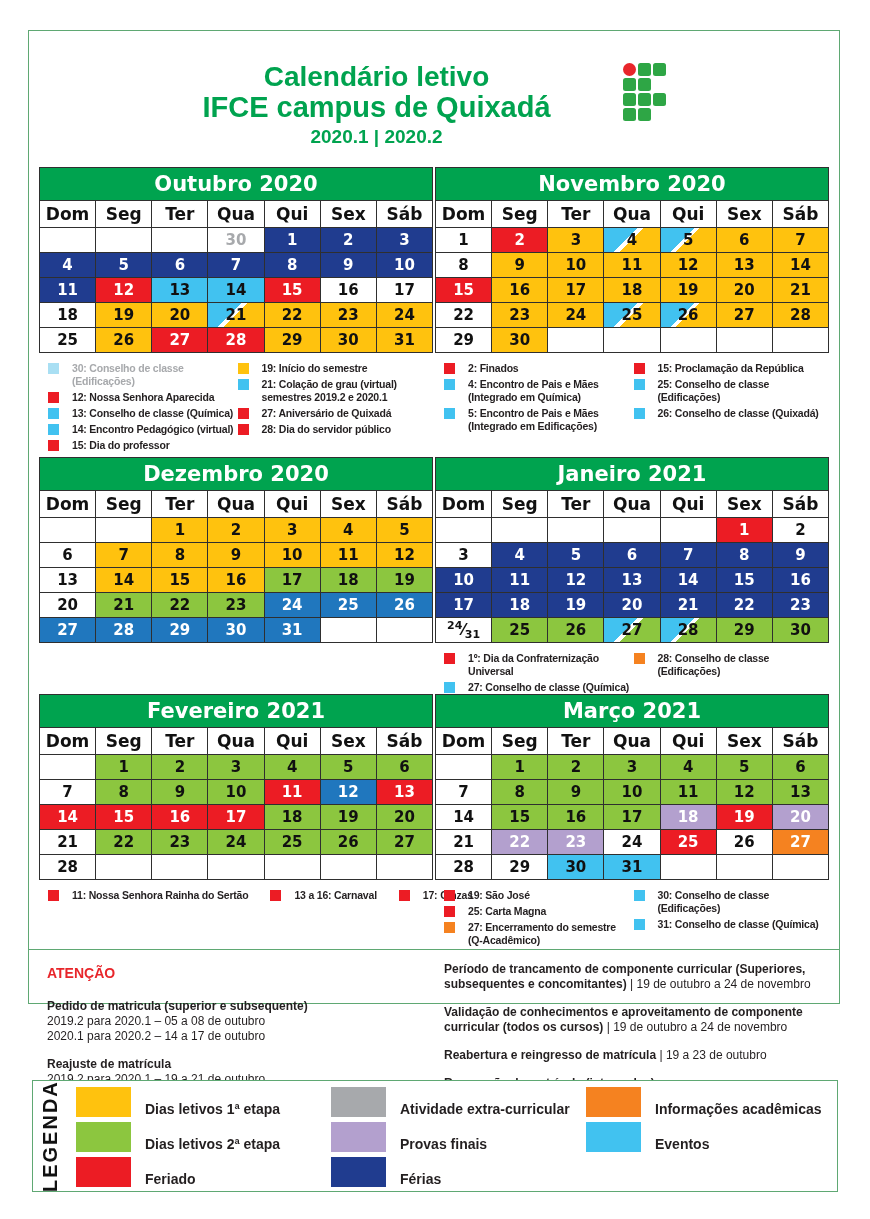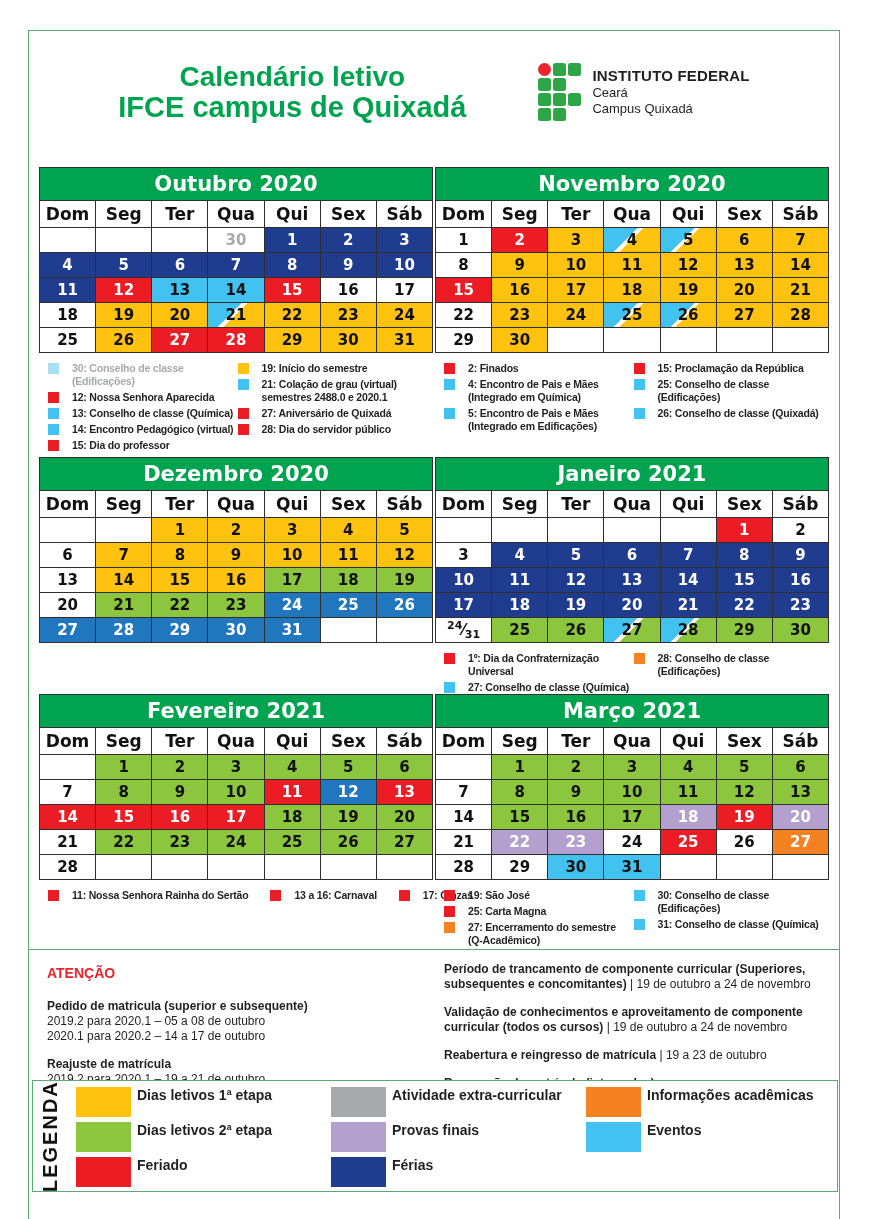--- a/index.html
+++ b/index.html
@@ -1,19 +1,19 @@
 <!DOCTYPE html>
 <html style="--brand: #00A34F; --letivo1: #FFC20E; --letivo2: #8CC63F; --recesso: #2077BE; --feriado: #EC1C24; --ferias: #203C8F; --extra: #A7A9AC; --provas: #B3A0CE; --info: #F58220; --eventos: #41C2F0; --eventos_muted: #A9DFF3;"><head>
 <meta charset="utf-8">
 <style>
   html,body{margin:0;padding:0}
   body{width:870px;height:1219px;background:#fff;position:relative;
        font-family:"Liberation Sans",sans-serif;color:#231F20;}
 
-  .frame{position:absolute;left:28px;top:30px;width:812px;height:1190px;
+  .frame{position:absolute;left:28px;top:30px;width:812px;height:974px;
          border:1px solid #5FA873;box-sizing:border-box;background:#fff;}
 
   
   .header{display:flex;justify-content:center;align-items:flex-start;gap:72px;
           padding-top:30px;height:106px;}
   .title-block{text-align:center;color:var(--brand);font-weight:bold;}
   .title-l1{font-size:28px;line-height:31px;}
   .title-l2{font-size:29px;line-height:31px;}
   .title-l3{font-size:19px;line-height:27px;}
   .logo{display:flex;align-items:center;gap:11px;margin-top:2px;}
@@ -74,52 +74,48 @@
 
   
   .legend-box{position:absolute;left:32px;top:1080px;width:806px;height:112px;
               border:1px solid #5FA873;box-sizing:border-box;display:flex;align-items:center;
               padding:6px 10px 6px 6px;background:#fff;}
   .legend-label{writing-mode:vertical-rl;transform:rotate(180deg);font-weight:bold;
                 font-size:20px;letter-spacing:2px;color:#111;height:100%;display:flex;
                 align-items:center;justify-content:center;}
   .legend-grid{flex:1;display:grid;grid-template-rows:repeat(3,1fr);grid-auto-flow:column;
                grid-auto-columns:1fr;gap:5px 14px;height:100%;margin-left:14px;}
-  .litem{display:flex;align-items:flex-start;gap:6px;}
+  .litem{display:flex;align-items:flex-end;gap:14px;}
   .lsw{width:55px;height:30px;flex:none;}
   .ltext{font-size:14px;font-weight:bold;}
 </style>
 </head>
 <body>
 
 <div class="frame">
 
   <div class="header">
     <div class="title-block">
       <div class="title-l1">Calendário letivo</div>
       <div class="title-l2">IFCE campus de Quixadá</div>
+      <div class="title-l3">2020.1 | 2020.2</div>
     </div>
     <div class="logo">
       <div class="logo-mark">
         <div class="ldot"></div>
         <div class="lsq"></div>
         <div class="lsq"></div>
         <div class="lsq"></div>
         <div class="lsq"></div>
         <div class="lempty"></div>
         <div class="lsq"></div>
         <div class="lsq"></div>
         <div class="lsq"></div>
         <div class="lsq"></div>
         <div class="lsq"></div>
-      </div>
-      <div class="logo-text">
-        <div class="lt1">INSTITUTO FEDERAL</div>
-        <div class="lt2">Ceará</div>
-        <div class="lt3">Campus Quixadá</div>
       </div>
     </div>
   </div>
 
   <div class="cal-grid">
       <section class="month-block">
         <div class="mtitle">Outubro 2020</div>
         <div class="mgrid">
           <div class="dow">Dom</div>
           <div class="dow">Seg</div>
@@ -188,21 +184,21 @@
             </div>
           </div>
           <div class="ncol">
             <div class="nitem">
               <span class="nsw" style="background: rgb(255, 194, 14);"></span>
               <span class="ntext">19: Início do semestre</span>
             </div>
             <div class="nitem">
               <span class="nsw" style="background: rgb(65, 194, 240);"></span>
               <span class="ntext">21: Colação de grau (virtual)
-semestres 2488.0 e 2020.1</span>
+semestres 2019.2 e 2020.1</span>
             </div>
             <div class="nitem">
               <span class="nsw" style="background: rgb(236, 28, 36);"></span>
               <span class="ntext">27: Aniversário de Quixadá</span>
             </div>
             <div class="nitem">
               <span class="nsw" style="background: rgb(236, 28, 36);"></span>
               <span class="ntext">28: Dia do servidor público</span>
             </div>
           </div>

